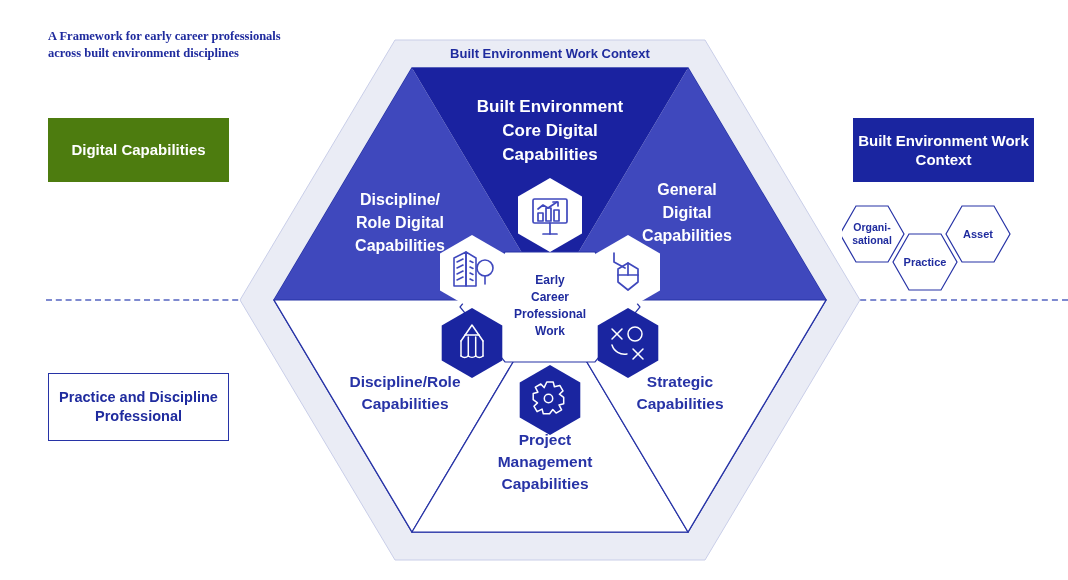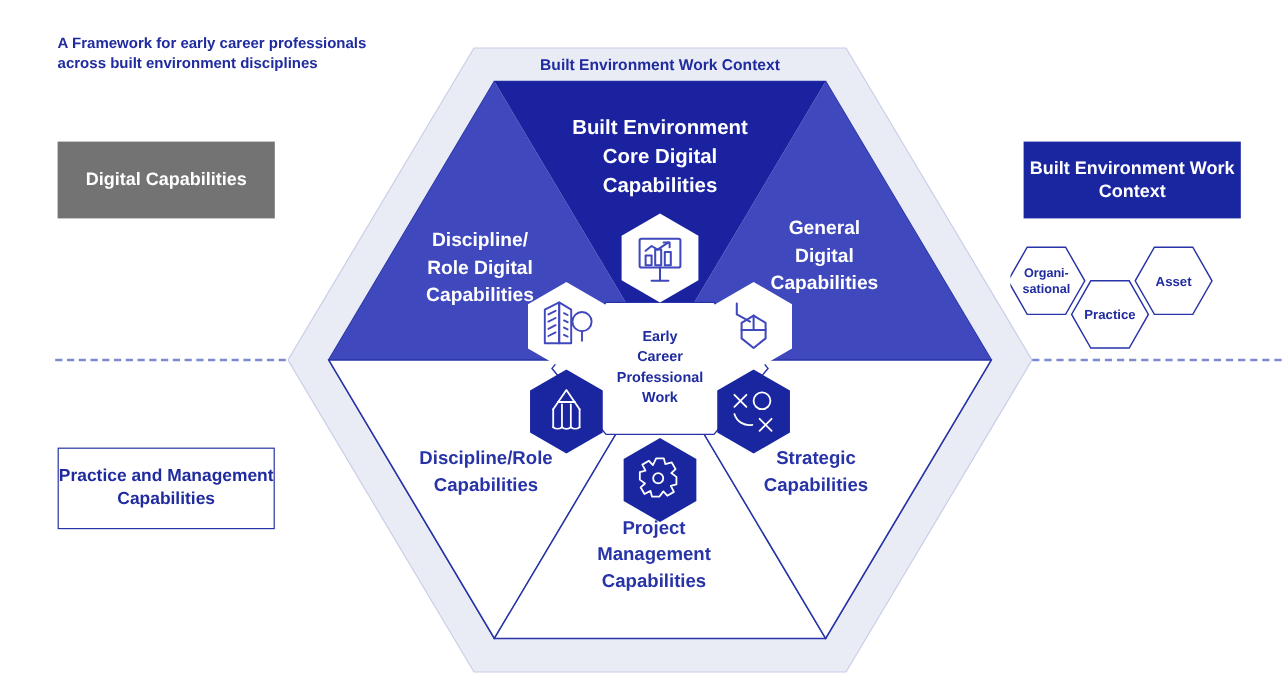--- a/index.html
+++ b/index.html
@@ -32,39 +32,40 @@
     margin: 0 0 8px 0;
     white-space: nowrap;
   }
   #subtitle {
     font-size: 12.5px;
     font-weight: 700;
     color: #1f2b9e;
     line-height: 1.35;
     width: 265px;
     margin: 0;
+    font-family: Liberation Serif, serif;
   }
 
   
   .legend-box {
     position: absolute;
     box-sizing: border-box;
     display: flex;
     align-items: center;
     justify-content: center;
     text-align: center;
     font-weight: 700;
     line-height: 1.3;
   }
   #legend-digital {
     left: 48px;
     top: 118px;
     width: 181px;
     height: 64px;
-    background: #737373;
+    background: #4d7c0f;
     color: #ffffff;
     font-size: 15px;
   }
   #legend-practice {
     left: 48px;
     top: 373px;
     width: 181px;
     height: 68px;
     background: #ffffff;
     border: 1.4px solid #2733a6;
@@ -112,21 +113,21 @@
 </style>
 </head>
 <body>
 
 <div id="title-block">
   <div id="subtitle">A Framework for early career professionals across built environment disciplines</div>
 </div>
 
 <div class="legend-box" id="legend-digital">Digital Capabilities</div>
 
-<div class="legend-box" id="legend-practice">Practice and Management Capabilities</div>
+<div class="legend-box" id="legend-practice">Practice and Discipline Professional</div>
 
 <div class="legend-box" id="legend-context">Built Environment Work Context</div>
 
 <div class="divider" id="divider-left"></div>
 <div class="divider" id="divider-right"></div>
 
 <svg id="hex-diagram" width="620" height="540" viewBox="0 0 620 540">
 
   <polygon points="155,10 465,10 620,270 465,530 155,530 0,270" fill="#eaecf5" stroke="#c9cee8" stroke-width="1"></polygon>
 

